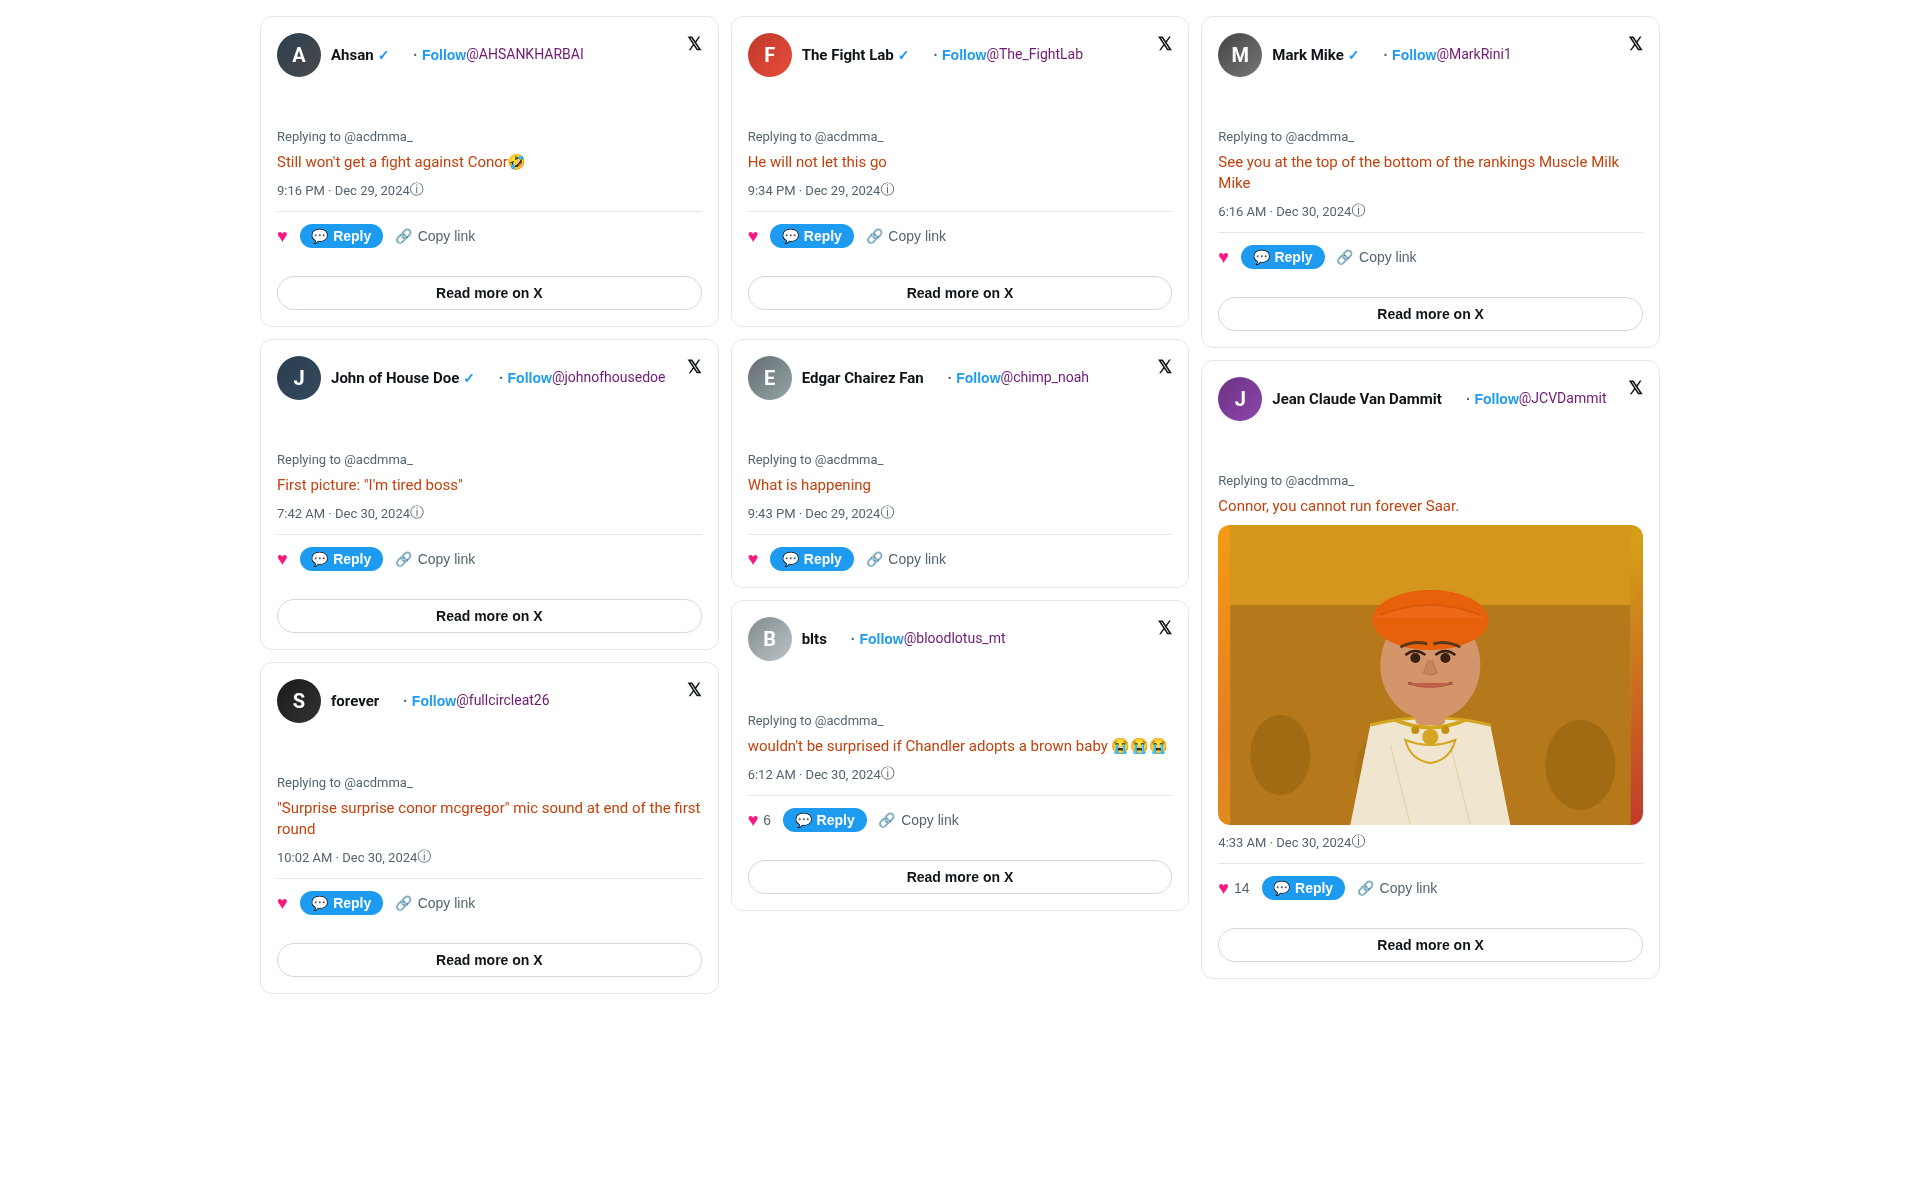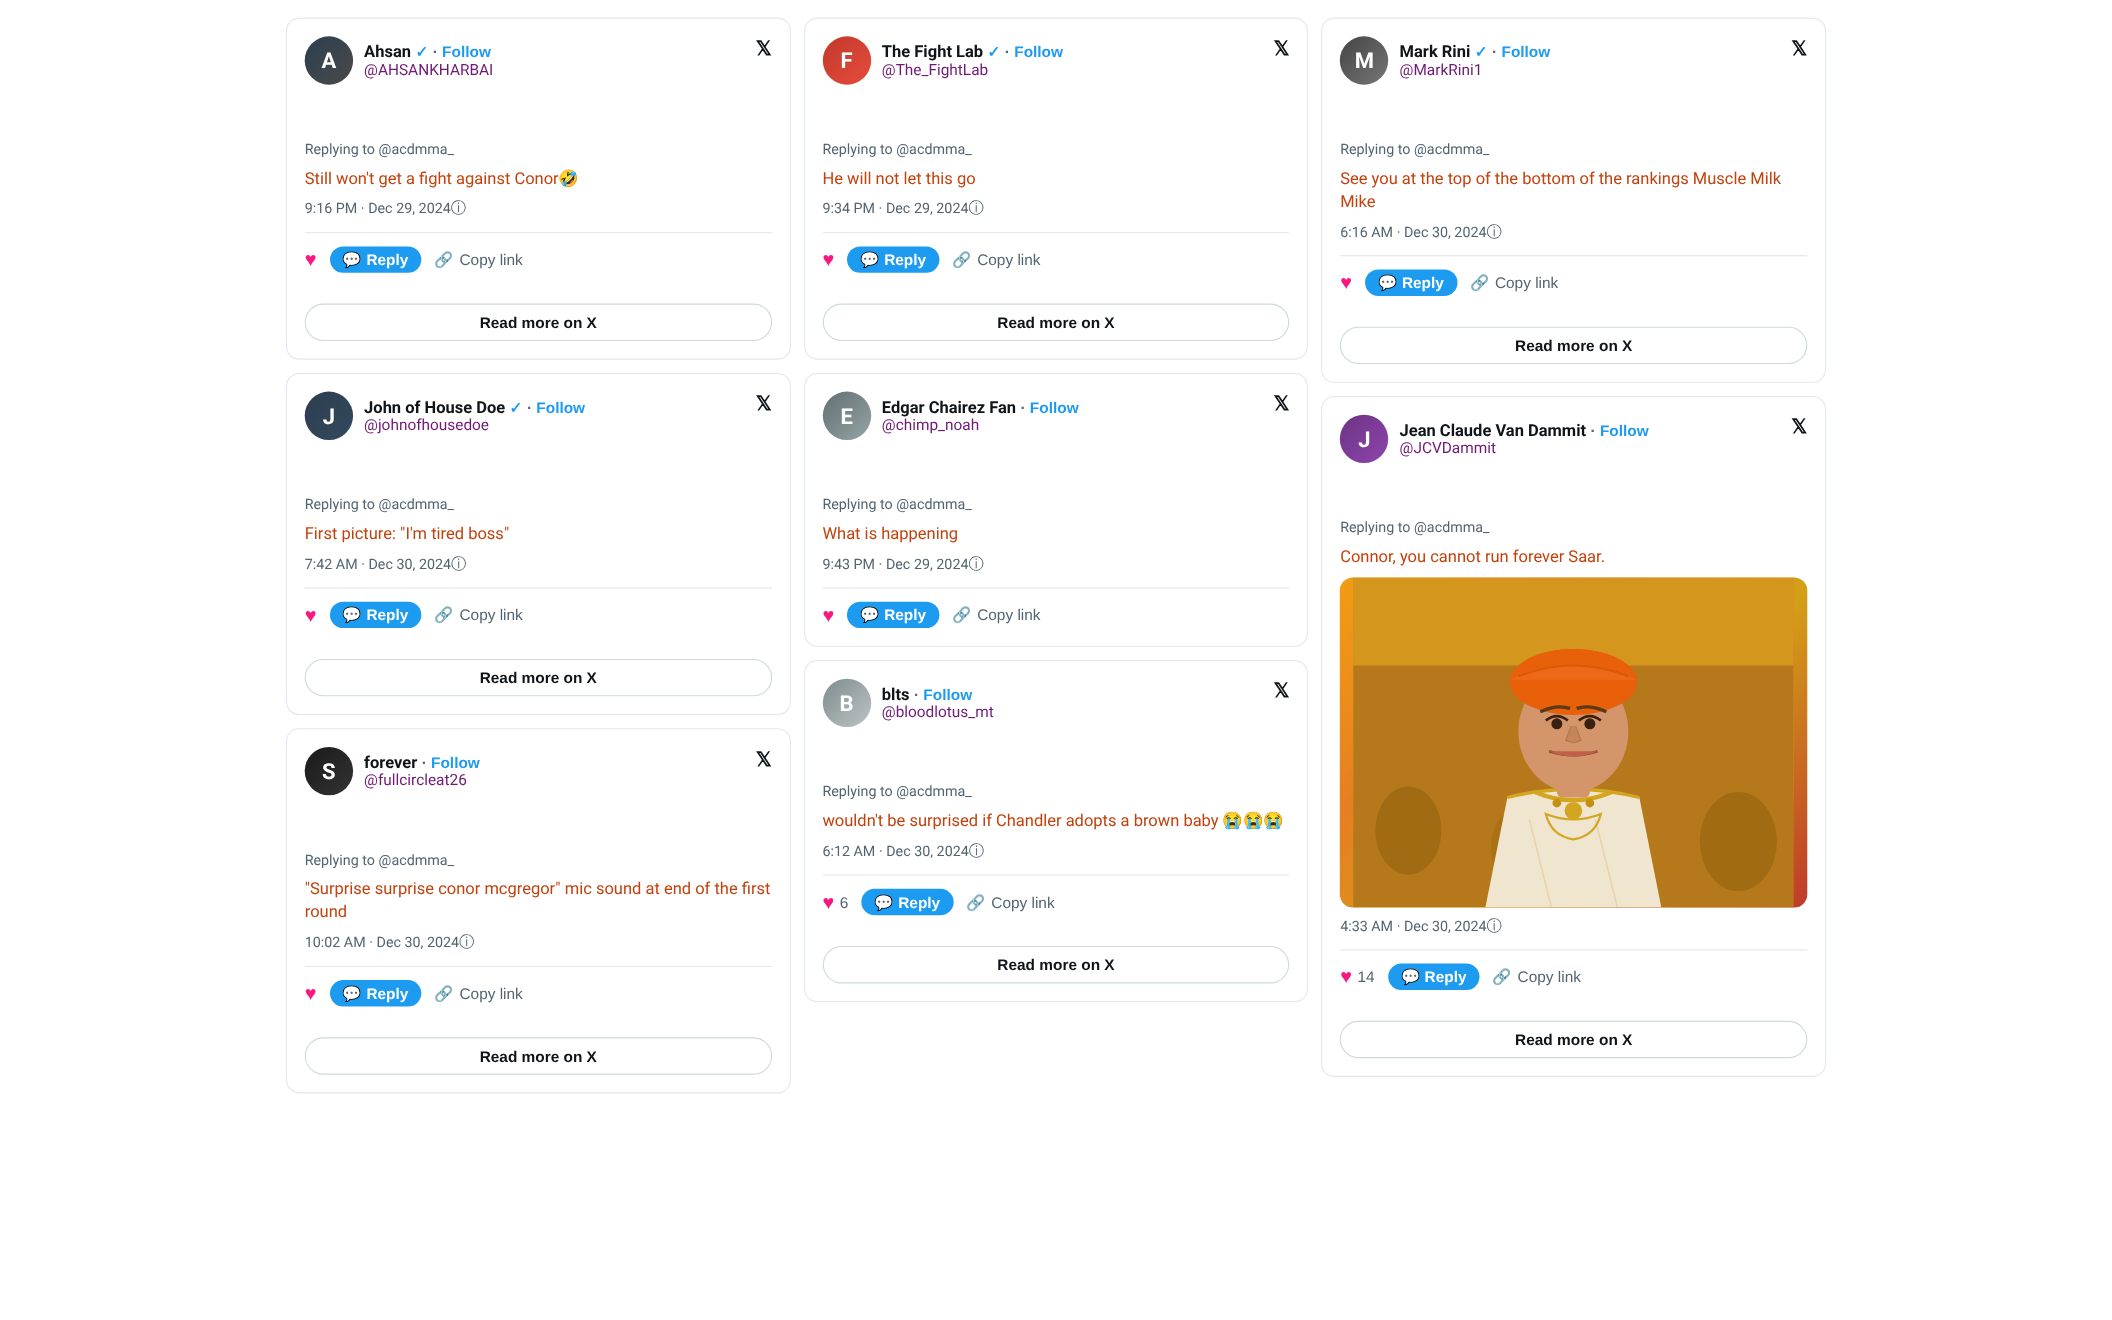--- a/index.html
+++ b/index.html
@@ -41,41 +41,42 @@
       background: #ccc;
       overflow: hidden;
       flex-shrink: 0;
       display: flex;
       align-items: center;
       justify-content: center;
       font-size: 18px;
       font-weight: bold;
       color: #fff;
     }
-    .user-info { display: flex; flex-direction: column; }
+    .user-info { display: flex; flex-direction: row; }
     .user-name-row {
       display: flex;
       align-items: center;
       gap: 4px;
       font-weight: 700;
       font-size: 15px;
       color: #0f1419;
     }
     .verified-icon {
       color: #1d9bf0;
       font-size: 14px;
     }
     .follow-btn {
       color: #1d9bf0;
       font-weight: 700;
       font-size: 14px;
       cursor: pointer;
       border: none;
       background: none;
       padding: 0;
+      margin-left: 20px;
     }
     .follow-btn::before { content: "· "; color: #536471; }
     .user-handle {
       color: #701a75;
       font-size: 14px;
     }
     .x-icon {
       color: #0f1419;
       font-size: 18px;
       font-weight: 900;
@@ -430,21 +431,21 @@
     </div>
     <div style="display: flex; flex-direction: column; gap: 12px;">
       <div class="tweet-card">
         <div class="tweet-header">
           <div class="tweet-user">
             <div class="avatar av-markrini">
               <span class="avatar-letter">M</span>
             </div>
             <div class="user-info">
               <div class="user-name-row">
-                <span>Mark Rini</span>
+                <span>Mark Mike</span>
                 <span class="verified-icon">✓</span>
                 <button class="follow-btn">Follow</button>
               </div>
               <span class="user-handle">@MarkRini1</span>
             </div>
           </div>
           <span class="x-icon">𝕏</span>
         </div>
         <div class="replying-to">Replying to @acdmma_</div>
         <div class="tweet-text">See you at the top of the bottom of the rankings Muscle Milk Mike</div>

